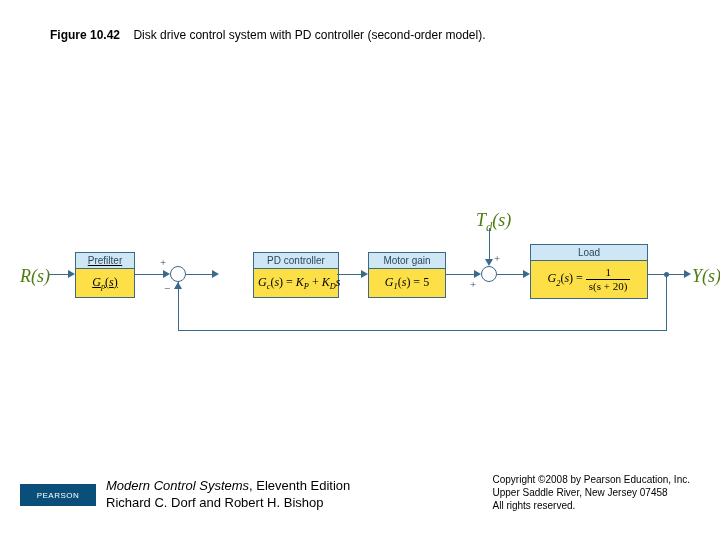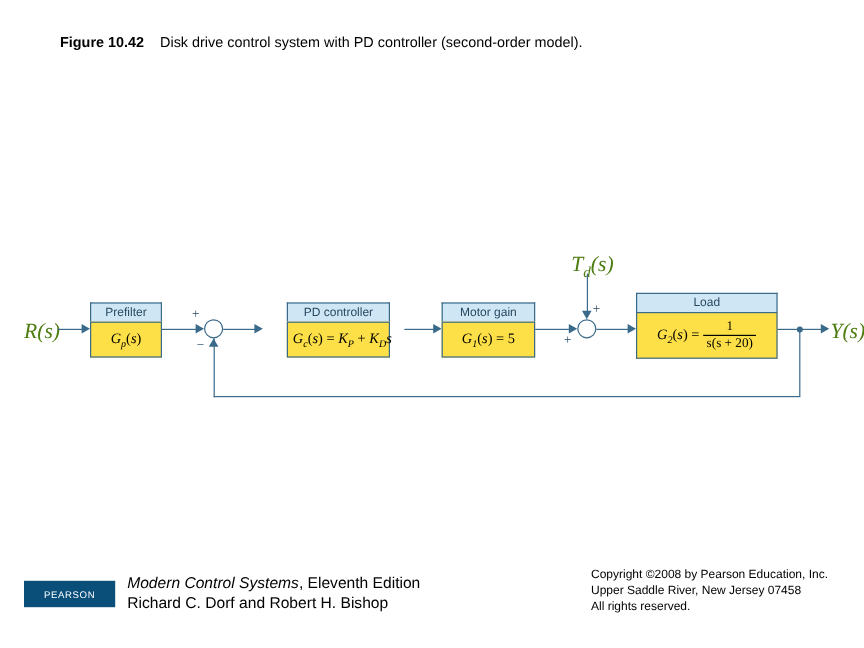--- a/index.html
+++ b/index.html
@@ -132,36 +132,36 @@
 
 <div class="diagram">
 
   <div class="signal-label" style="left:20px; top:66px;">
     <span></span><i>R</i>(<i>s</i>)
   </div>
 
   <div class="line hline" style="left:48px; top:74px; width:22px;"></div>
   <div class="arrow-right" style="left:68px; top:70px;"></div>
 
-  <div class="block-group" style="left:75px; top:52px; width:60px;">
+  <div class="block-group" style="left:75px; top:52px; width:60px;text-decoration:underline;">
     <div class="block-title">Prefilter</div>
     <div class="block-body"><i>G<sub>p</sub></i>(<i>s</i>)</div>
   </div>
 
   <div class="line hline" style="left:135px; top:74px; width:30px;"></div>
   <div class="arrow-right" style="left:163px; top:70px;"></div>
 
   <div class="summing" style="left:170px; top:66px;"></div>
   <div class="plusminus" style="left:160px; top:56px;">+</div>
   <div class="plusminus" style="left:164px; top:82px;">−</div>
 
   <div class="line hline" style="left:186px; top:74px; width:28px;"></div>
   <div class="arrow-right" style="left:212px; top:70px;"></div>
 
-  <div class="block-group" style="left:207px; top:52px; width:118px;padding-left:32px;">
+  <div class="block-group" style="left:221px; top:52px; width:118px;padding-left:32px;">
     <div class="block-title">PD controller</div>
     <div class="block-body"><i>G<sub>c</sub></i>(<i>s</i>) = <i>K<sub>P</sub></i> + <i>K<sub>D</sub>s</i></div>
   </div>
 
   <div class="line hline" style="left:337px; top:74px; width:26px;"></div>
   <div class="arrow-right" style="left:361px; top:70px;"></div>
 
   <div class="block-group" style="left:368px; top:52px; width:78px;border-radius:15px;">
     <div class="block-title">Motor gain</div>
     <div class="block-body"><i>G</i><sub>1</sub>(<i>s</i>) = 5</div>

